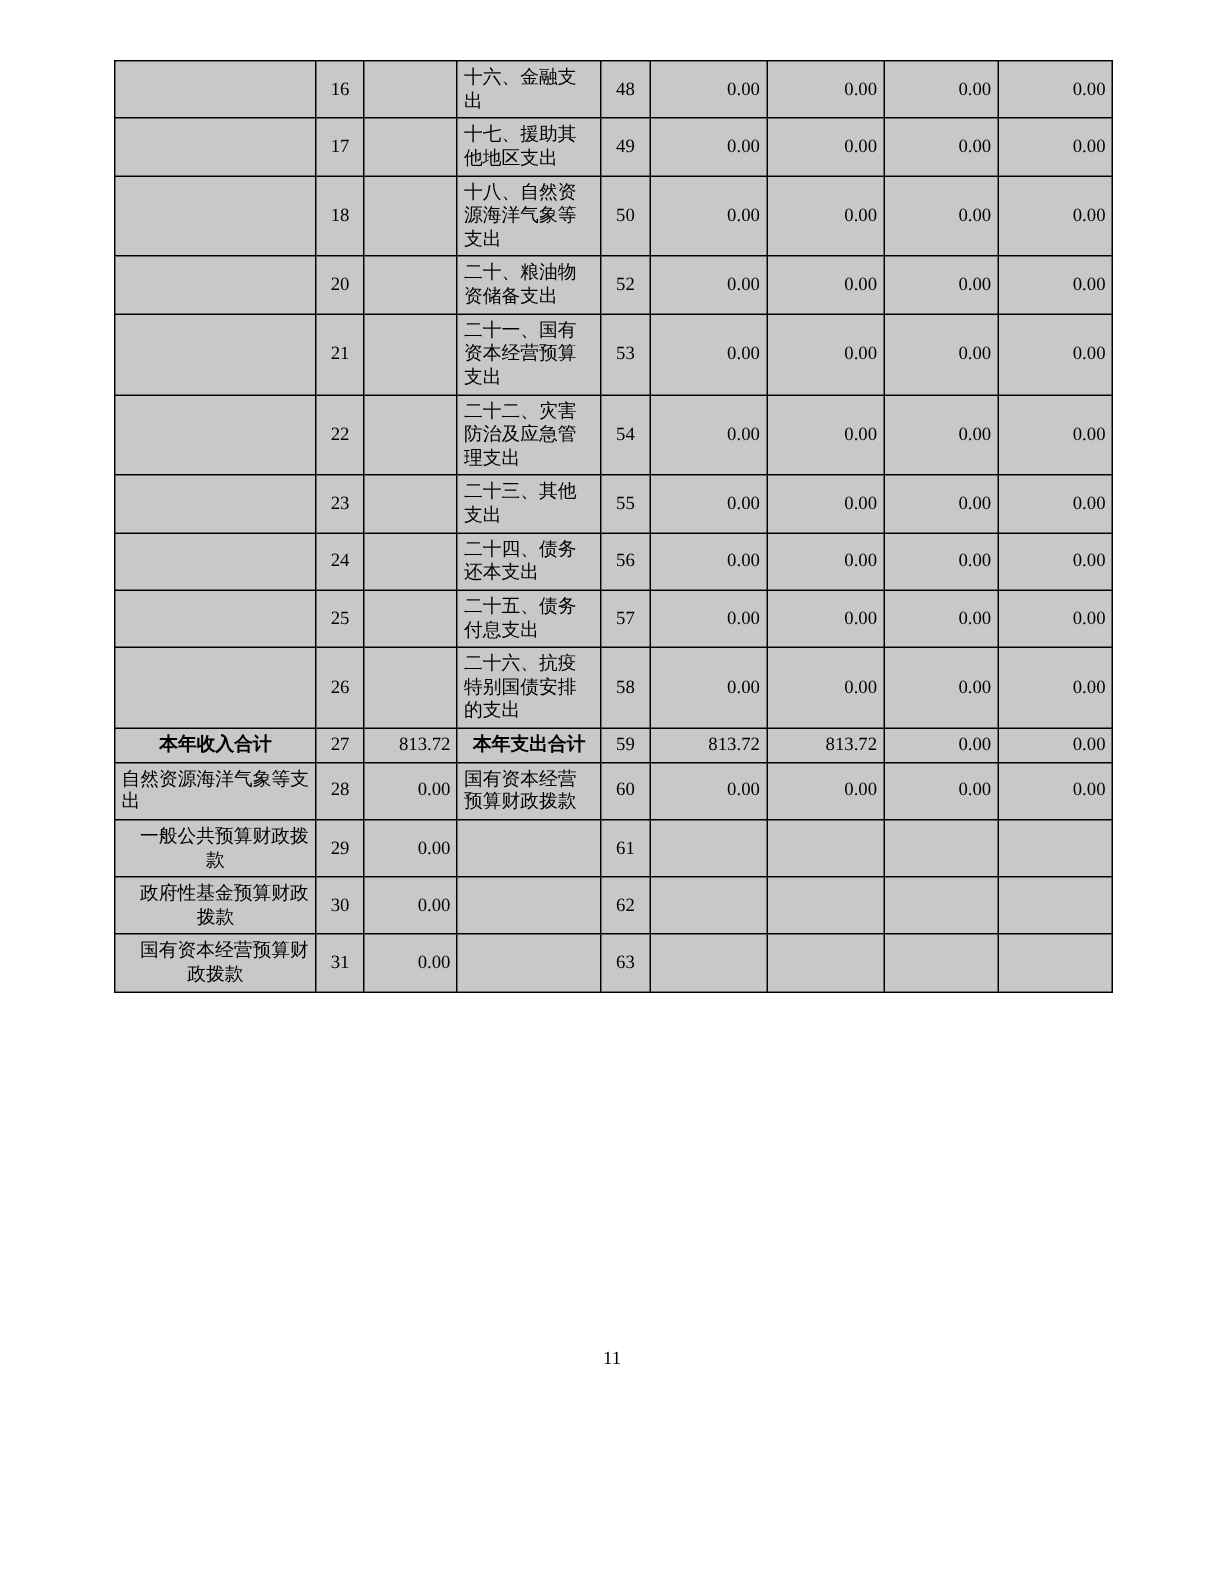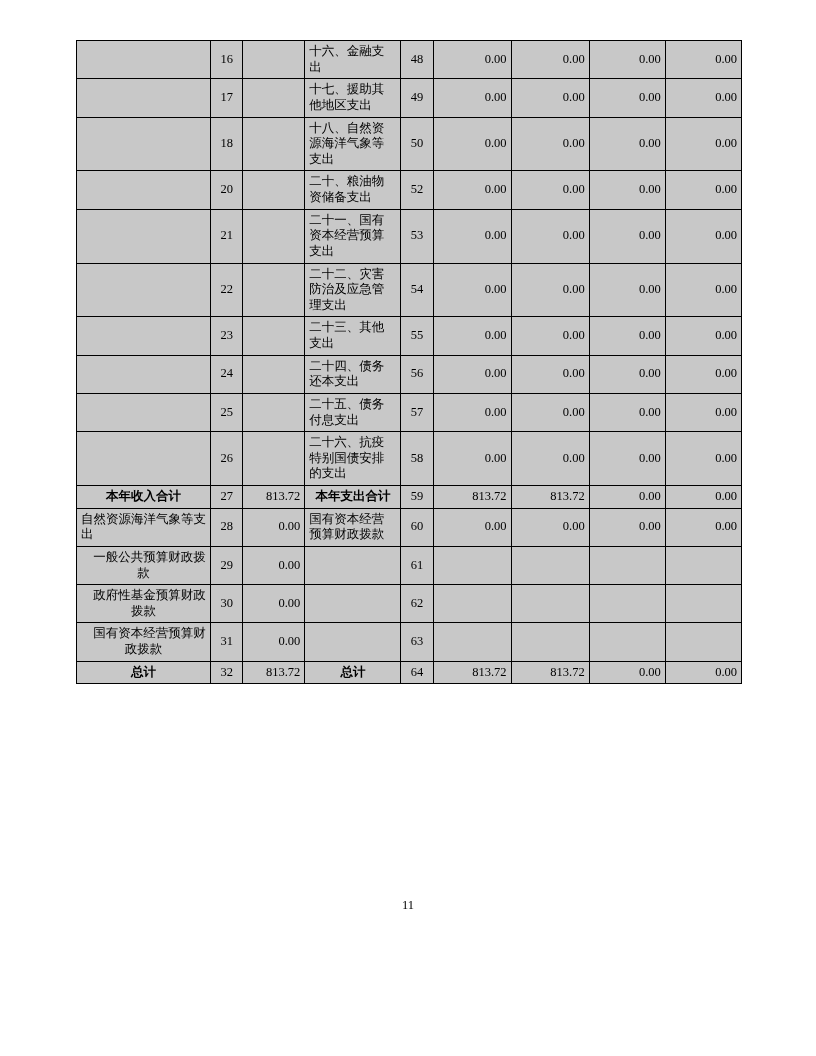--- a/index.html
+++ b/index.html
@@ -272,31 +272,20 @@
           <td class="num">31</td>
           <td class="amount">0.00</td>
           <td class="label"></td>
           <td class="num">63</td>
           <td class="amount"></td>
           <td class="amount"></td>
           <td class="amount"></td>
           <td class="amount"></td>
         </tr>
 
-        <tr>
-          <td class="label-bold">总计</td>
-          <td class="num">32</td>
-          <td class="amount">813.72</td>
-          <td class="label-bold">总计</td>
-          <td class="num">64</td>
-          <td class="amount">813.72</td>
-          <td class="amount">813.72</td>
-          <td class="amount">0.00</td>
-          <td class="amount">0.00</td>
-        </tr>
 
       </tbody>
     </table>
   </div>
 
   <div class="page-number">11</div>
 
 </div>
 
 </body></html>

